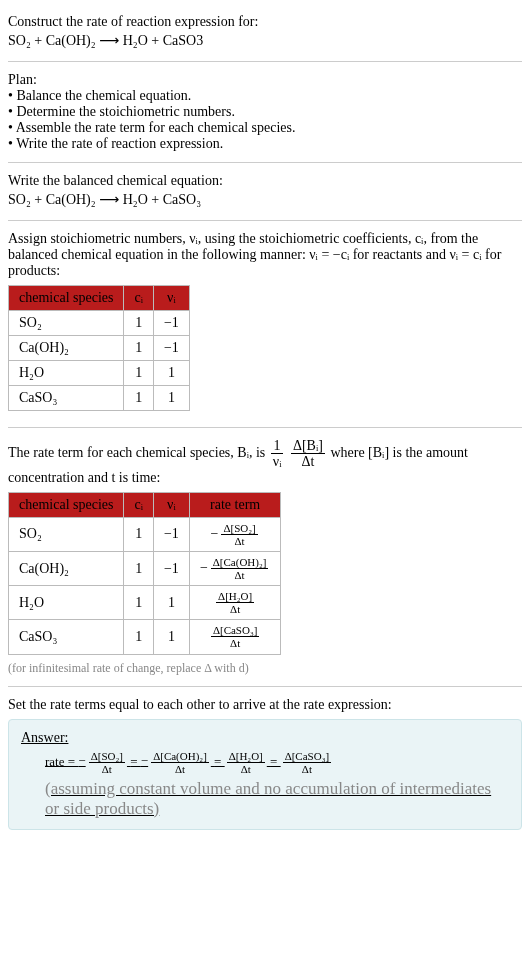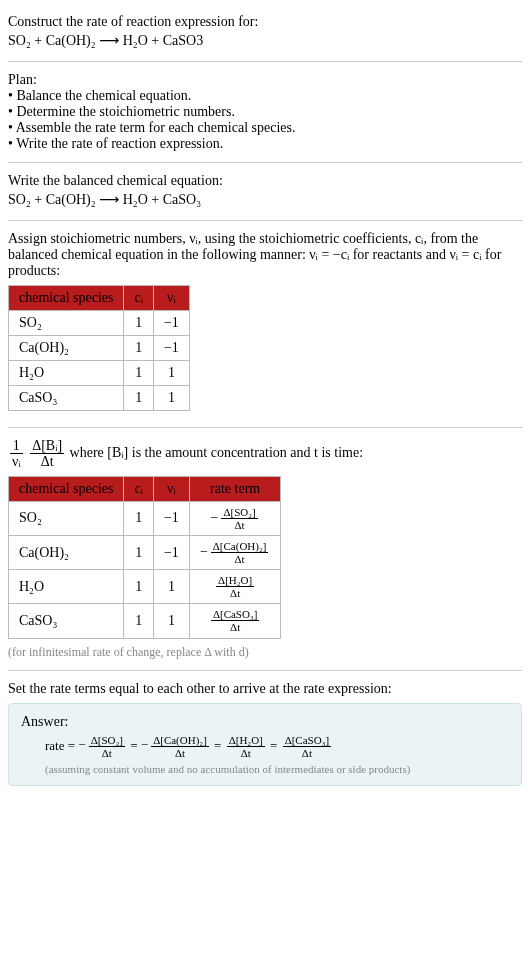--- a/index.html
+++ b/index.html
@@ -36,25 +36,26 @@
     color: #888;
     margin-top: 2px;
   }
   .answer-box {
     background: #eaf4f6;
     border: 1px solid #cce4e8;
     border-radius: 4px;
     padding: 10px 12px;
     margin-top: 6px;
     margin-bottom: 10px;
+    text-decoration: underline;
   }
   .answer-label { margin-bottom: 4px; }
   .answer-eq { margin-left: 24px; font-size: 13px; }
   .answer-assume {
-    font-size: 11px; color: #888; margin-left: 24px; margin-top: 4px;
+    font-size: 17px; color: #888; margin-left: 24px; margin-top: 4px;
   }
   .frac {
     display: inline-block;
     vertical-align: middle;
     text-align: center;
     font-size: 11px;
     line-height: 1.1;
     margin: 0 2px;
   }
   .frac .num { display:block; border-bottom: 1px solid #000; padding: 0 2px; }
@@ -115,20 +116,21 @@
       <td>1</td>
       <td>1</td>
     </tr>
   </tbody>
     </table>
 </div>
 <hr class="divider">
 
 <div class="section">
   <div>
+    <span>The rate term for each chemical species, Bᵢ, is </span>
     <span class="frac bigfrac"><span class="num">1</span><span class="den">νᵢ</span></span>
     <span class="frac bigfrac"><span class="num">Δ[Bᵢ]</span><span class="den">Δt</span></span>
     <span> where [Bᵢ] is the amount concentration and t is time:</span>
   </div>
   <table class="data">
     <tbody>
         <tr>
       <th>chemical species</th>
       <th>cᵢ</th>
       <th>νᵢ</th>

